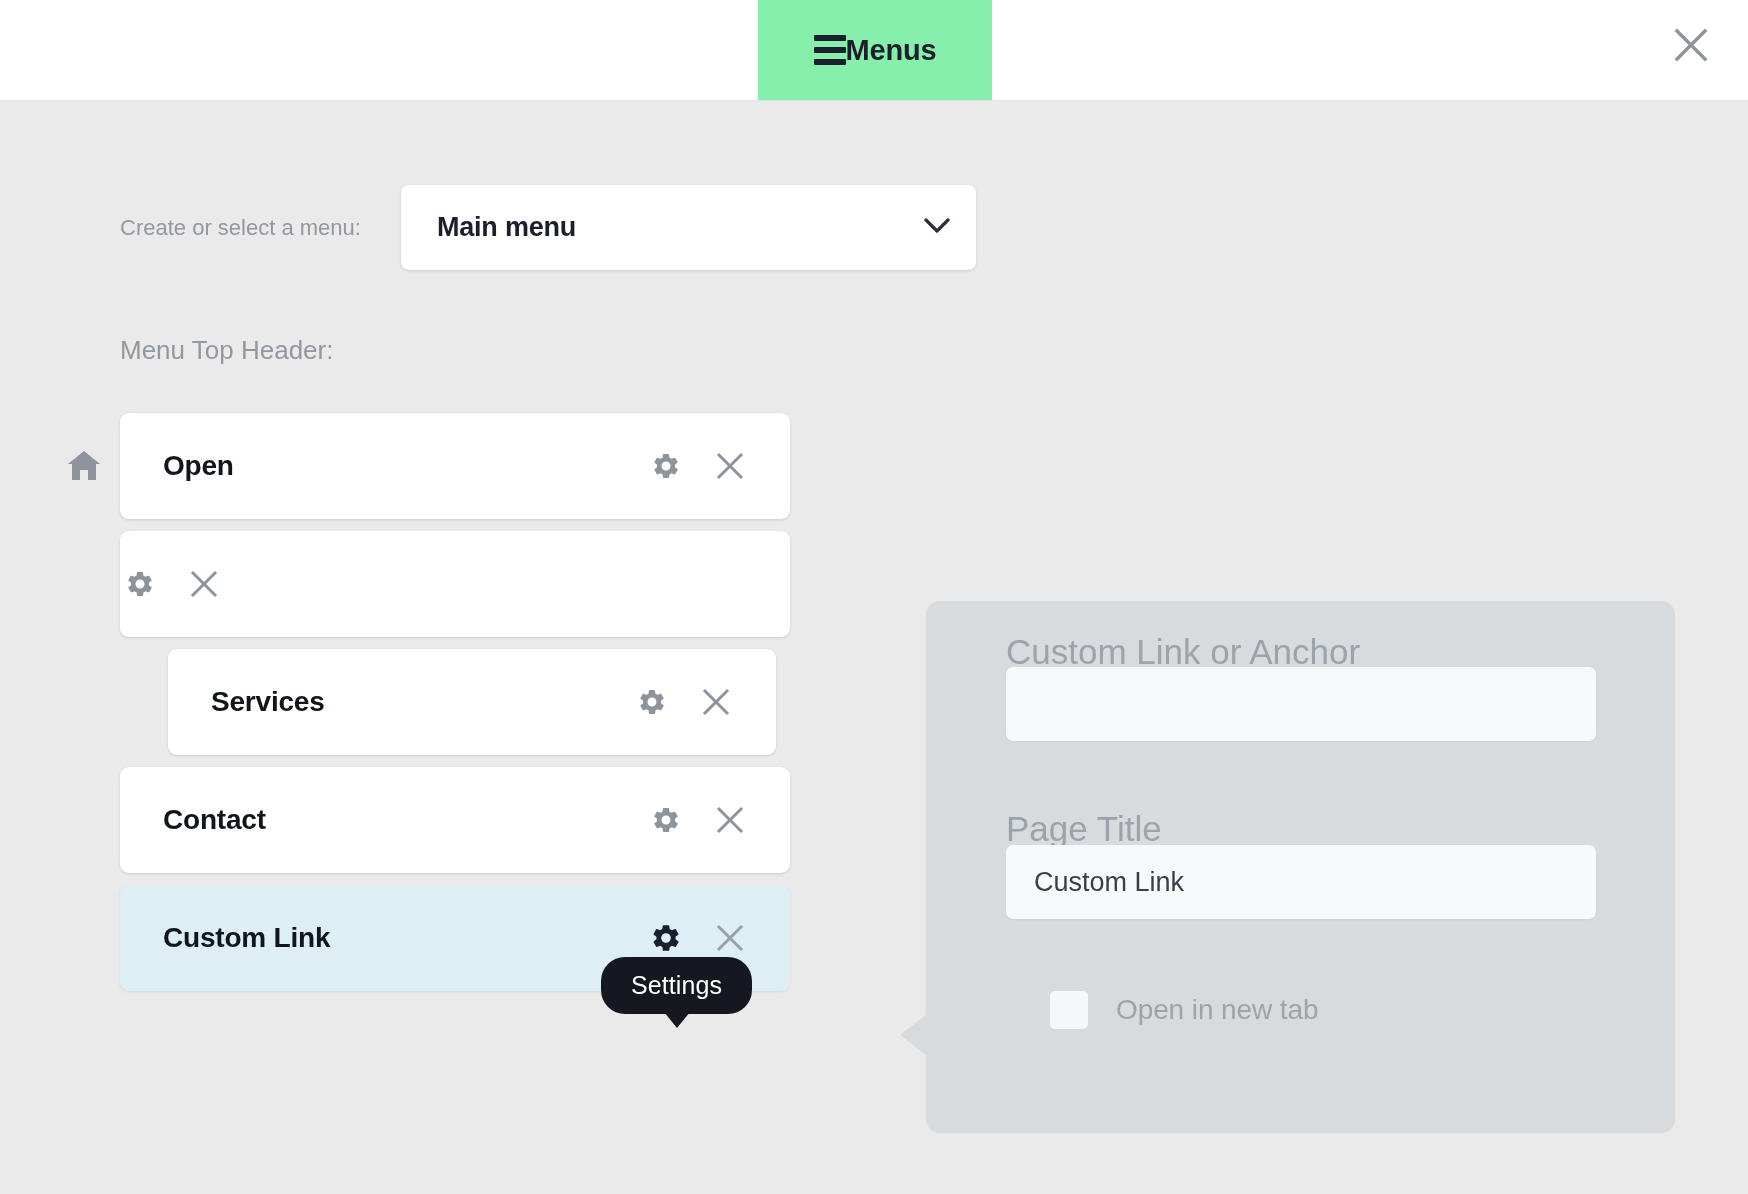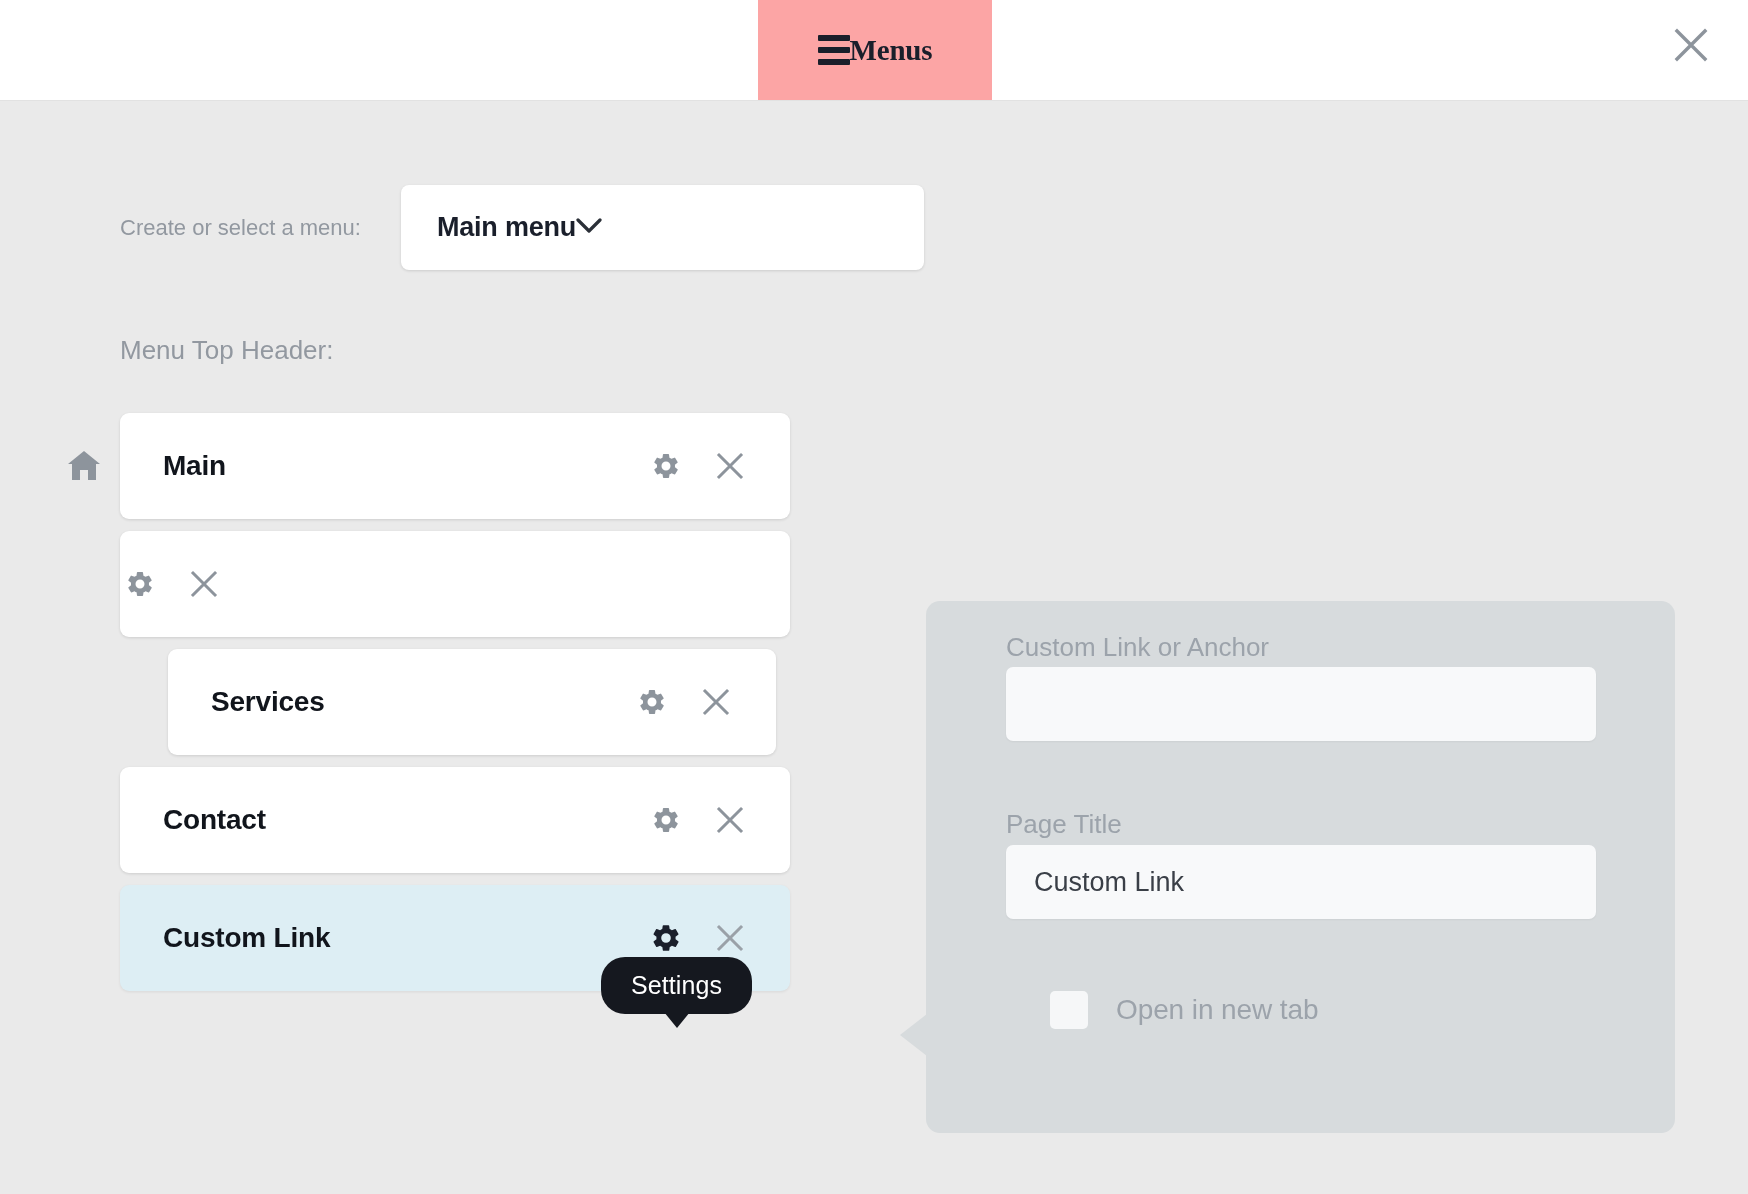--- a/index.html
+++ b/index.html
@@ -26,26 +26,25 @@
     background: #ffffff;
     border-bottom: 1px solid #e2e2e2;
   }
 
   .tab-menus {
     position: absolute;
     left: 758px;
     top: 0;
     width: 234px;
     height: 100px;
-    background: #fca5a5;
+    background: #86efac;
     display: flex;
     align-items: center;
     justify-content: center;
     cursor: pointer;
-    font-family: Liberation Serif, serif;
   }
 
   .hamburger-icon {
     display: inline-flex;
     flex-direction: column;
     justify-content: center;
     gap: 6px;
     width: 32px;
   }
   .hamburger-icon span {
@@ -96,28 +95,28 @@
 
   .menu-select-label {
     font-size: 22px;
     color: #9298a0;
     font-weight: 400;
     margin-right: 40px;
     white-space: nowrap;
   }
 
   .menu-select {
-    width: 523px;
+    width: 575px;
     height: 85px;
     background: #ffffff;
     border-radius: 8px;
     box-shadow: 0 1px 3px rgba(0,0,0,0.13);
     display: flex;
     align-items: center;
-    justify-content: flex-start;
+    justify-content: space-between;
     padding: 0 26px 0 36px;
     cursor: pointer;
   }
 
   .menu-select-value {
     font-size: 27px;
     font-weight: 700;
     color: #1a1f2b;
     letter-spacing: -0.2px;
   }
@@ -248,21 +247,21 @@
     left: -26px;
     top: 413px;
     width: 0; height: 0;
     border-top: 21px solid transparent;
     border-bottom: 21px solid transparent;
     border-right: 27px solid #d7dbdd;
   }
 
   .field-label {
     position: absolute;
-    font-size: 26px;
+    font-size: 35px;
     color: #9ca3ab;
     font-weight: 400;
   }
 
   .field-input {
     position: absolute;
     background: #f8f9fa;
     border-radius: 7px;
     border: none;
     box-shadow: 0 1px 2px rgba(0,0,0,0.05);
@@ -342,21 +341,21 @@
 
   <div class="items">
 
     <div class="item-wrap">
       <span class="home-icon-slot">
         <svg width="34" height="32" viewBox="0 0 34 32" aria-hidden="true">
           <path d="M17 2 L33 15 L29 15 L29 31 L21 31 L21 21 L13 21 L13 31 L5 31 L5 15 L1 15 Z" fill="#8d949c"></path>
         </svg>
       </span>
       <div class="item-row">
-        <span class="item-title">Main</span>
+        <span class="item-title">Open</span>
         <span class="item-actions">
           <span class="icon-btn">
             <svg width="30" height="30" viewBox="0 0 24 24" aria-hidden="true">
               <path fill="#8d949c" d="M19.14 12.94a7.07 7.07 0 0 0 0-1.88l2.03-1.58a.5.5 0 0 0 .12-.64l-1.92-3.32a.5.5 0 0 0-.6-.22l-2.39.96a7.2 7.2 0 0 0-1.63-.94l-.36-2.54a.5.5 0 0 0-.5-.42h-3.84a.5.5 0 0 0-.5.42l-.36 2.54c-.58.24-1.13.55-1.63.94l-2.39-.96a.5.5 0 0 0-.6.22L2.71 8.84a.5.5 0 0 0 .12.64l2.03 1.58a7.07 7.07 0 0 0 0 1.88l-2.03 1.58a.5.5 0 0 0-.12.64l1.92 3.32c.12.22.38.3.6.22l2.39-.96c.5.39 1.05.7 1.63.94l.36 2.54c.04.24.25.42.5.42h3.84c.25 0 .46-.18.5-.42l.36-2.54c.58-.24 1.13-.55 1.63-.94l2.39.96c.22.08.48 0 .6-.22l1.92-3.32a.5.5 0 0 0-.12-.64l-2.03-1.58zM12 15.6A3.6 3.6 0 1 1 12 8.4a3.6 3.6 0 0 1 0 7.2z"></path>
             </svg>
           </span>
           <span class="icon-btn">
             <svg width="28" height="28" viewBox="0 0 28 28" aria-hidden="true">
               <path d="M3 3 L25 25 M25 3 L3 25" stroke="#8d949c" stroke-width="3" stroke-linecap="square" fill="none"></path>
             </svg>

